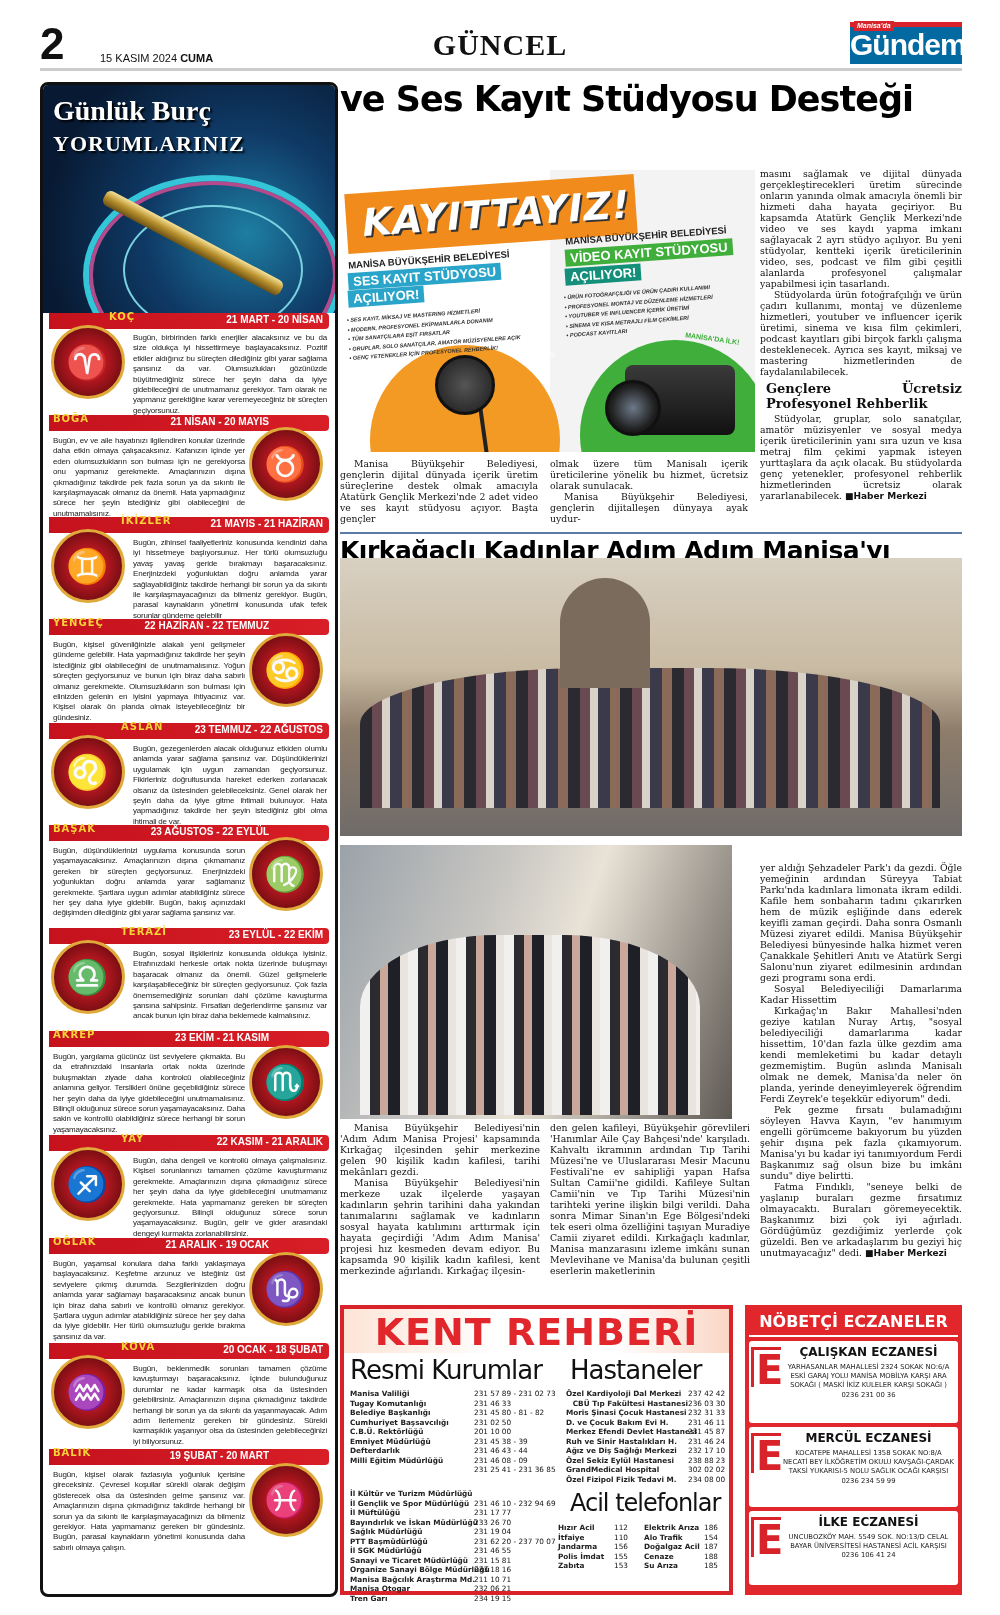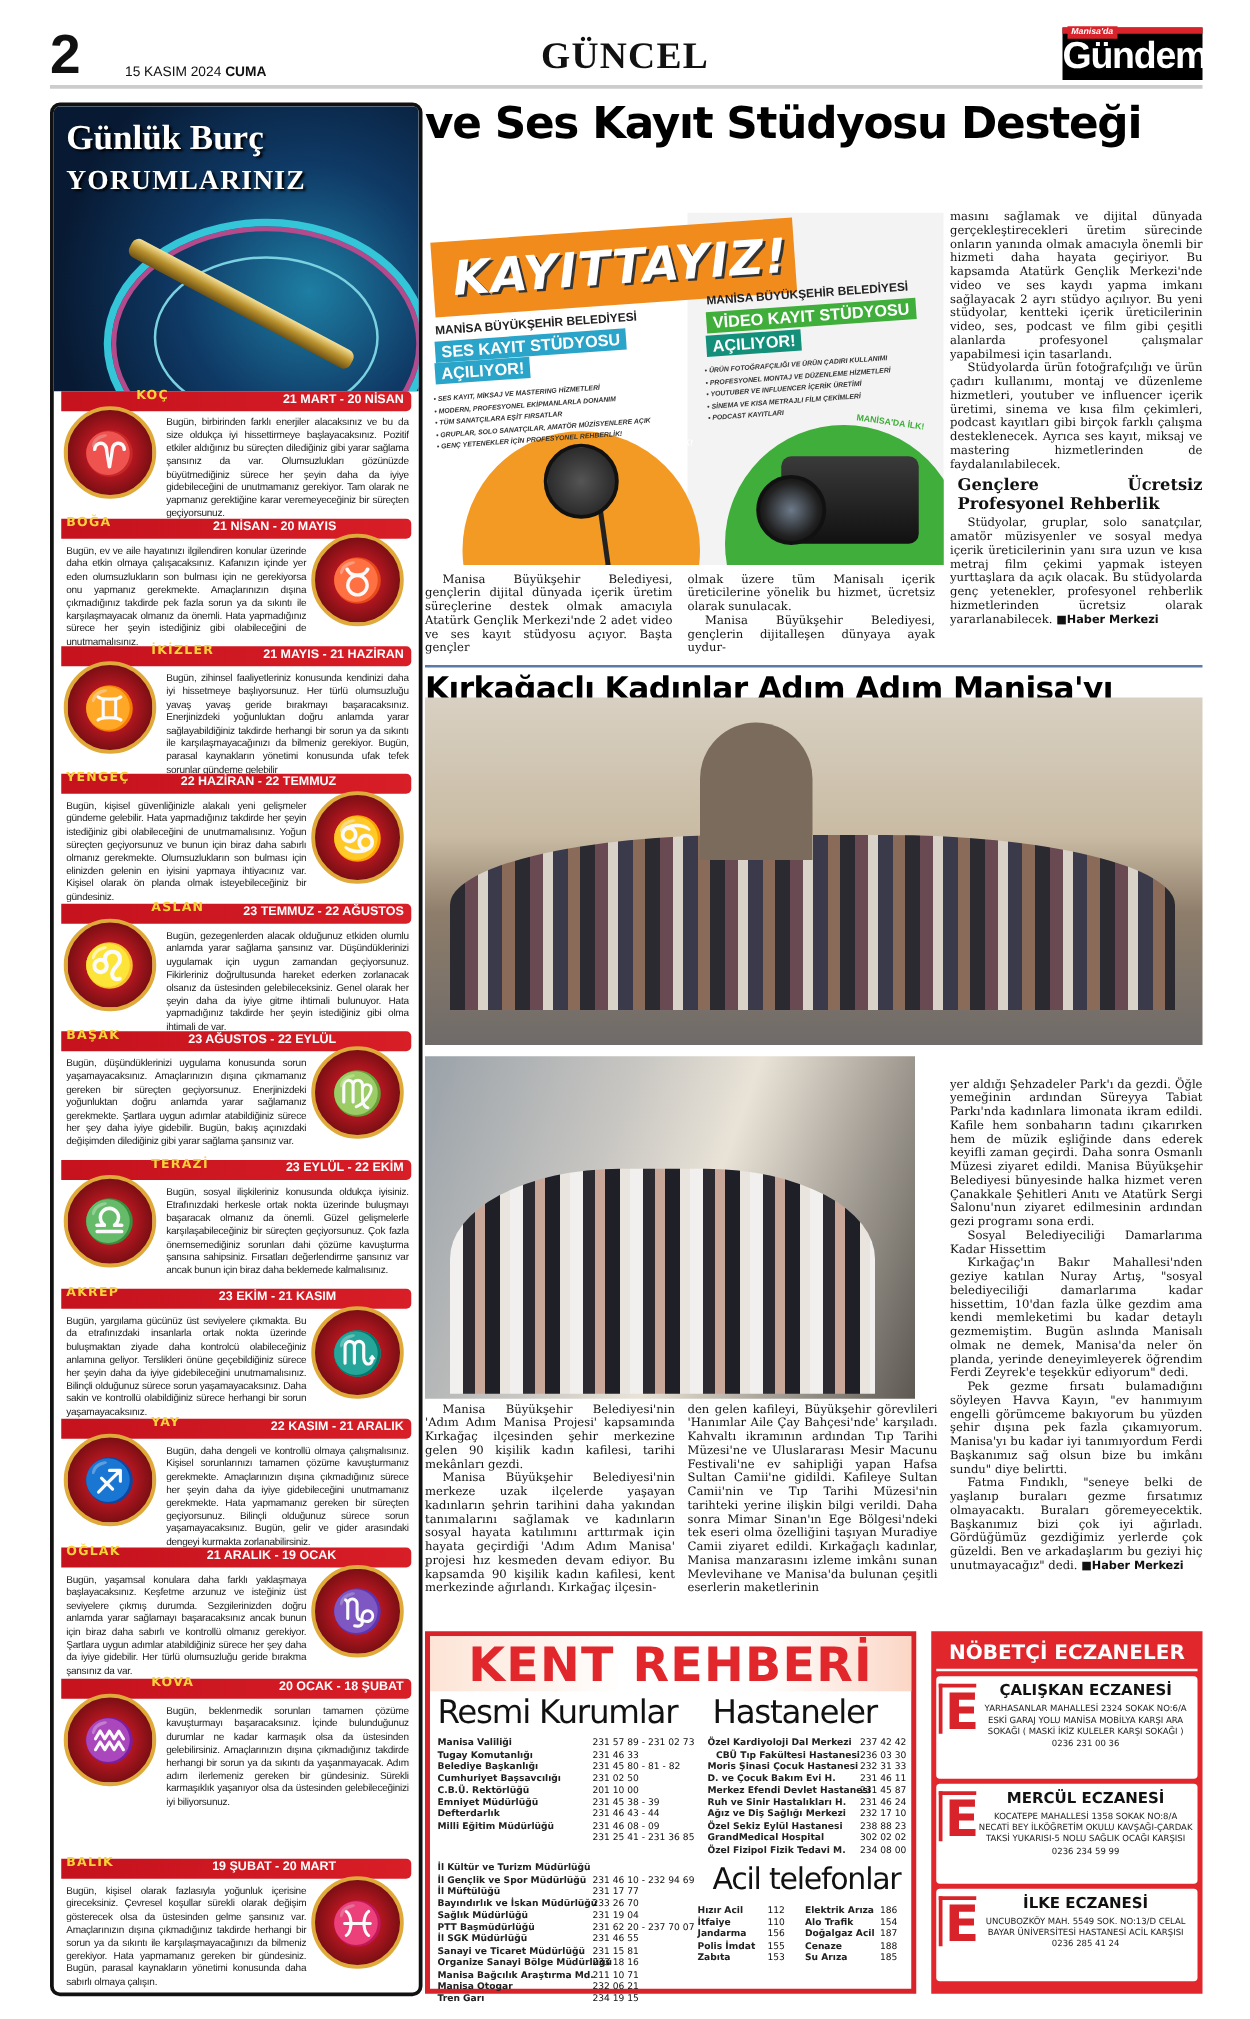--- a/index.html
+++ b/index.html
@@ -3,21 +3,21 @@
 <meta charset="utf-8">
 <style>
 *{box-sizing:border-box;margin:0;padding:0}
 body{width:1000px;height:1615px;background:#fff;font-family:"Liberation Sans",sans-serif;color:#111;position:relative;overflow:hidden}
 .abs{position:absolute}
 
 .pnum{left:40px;top:22px;font-size:44px;font-weight:bold;line-height:1;font-family:"Liberation Sans",sans-serif}
 .pdate{left:100px;top:52px;font-size:11px;letter-spacing:0}
 .pdate b{font-weight:bold}
 .section{left:0;width:1000px;top:28px;text-align:center;font-family:"Liberation Serif",serif;font-size:30px;font-weight:bold;letter-spacing:1px}
-.logo{left:850px;top:22px;width:112px;height:42px;background:#000000;border-top:5px solid #d9232a;color:#fff;font-weight:bold;font-size:30px;line-height:36px;text-align:center;font-family:"Liberation Sans",sans-serif;letter-spacing:-1px}
+.logo{left:850px;top:22px;width:112px;height:42px;background:#0369a1;border-top:5px solid #d9232a;color:#fff;font-weight:bold;font-size:30px;line-height:36px;text-align:center;font-family:"Liberation Sans",sans-serif;letter-spacing:-1px}
 .logo small{position:absolute;left:4px;top:-6px;font-size:7px;background:#d9232a;padding:0 3px;font-style:italic;letter-spacing:0;line-height:10px}
 .hrule{left:40px;top:68px;width:922px;height:3px;background:#ccc}
 
 .horo{left:40px;top:82px;width:298px;height:1515px;border:3px solid #111;border-radius:8px;background:#fff;overflow:hidden}
 .horo-banner{position:absolute;left:0;top:0;width:292px;height:228px;background:radial-gradient(circle at 70% 65%,#1e7ea3 0%,#0f3a66 40%,#081a33 80%);overflow:hidden}
 .wheel{position:absolute;left:40px;top:90px;width:260px;height:200px;border-radius:50%;border:6px solid #35c5d8;box-shadow:0 0 0 4px #b24a8c inset}
 .wheel2{position:absolute;left:80px;top:120px;width:180px;height:130px;border-radius:50%;border:2px solid #7ad2e0}
 .pen{position:absolute;left:50px;top:150px;width:200px;height:16px;background:linear-gradient(#f6e199,#b8902c,#6d5216);transform:rotate(28deg);border-radius:6px}
 .horo-title1{position:absolute;left:10px;top:10px;color:#fff;font-family:"Liberation Serif",serif;font-size:28px;font-weight:bold;text-shadow:2px 2px 2px #000}
 .horo-title2{position:absolute;left:10px;top:46px;color:#fff;font-family:"Liberation Serif",serif;font-size:22px;font-weight:bold;letter-spacing:1px;text-shadow:2px 2px 2px #000}
@@ -169,21 +169,21 @@
     <div class="sign-text" style="left:4px;top:21px;width:192px">Bugün, yaşamsal konulara daha farklı yaklaşmaya başlayacaksınız. Keşfetme arzunuz ve isteğiniz üst seviyelere çıkmış durumda. Sezgilerinizden doğru anlamda yarar sağlamayı başaracaksınız ancak bunun için biraz daha sabırlı ve kontrollü olmanız gerekiyor. Şartlara uygun adımlar atabildiğiniz sürece her şey daha da iyiye gidebilir. Her türlü olumsuzluğu geride bırakma şansınız da var.</div>
   </div>
   <div class="sign" style="top:1258px;height:105px">
     <div class="sign-bar">
         <span class="sign-name" style="left:72px">KOVA</span>
         <span class="sign-date">20 OCAK - 18 ŞUBAT</span>
       </div>
     <div class="medal" style="left:2px;top:12px">♒</div>
     <div class="sign-text" style="left:84px;top:21px;width:194px">Bugün, beklenmedik sorunları tamamen çözüme kavuşturmayı başaracaksınız. İçinde bulunduğunuz durumlar ne kadar karmaşık olsa da üstesinden gelebilirsiniz. Amaçlarınızın dışına çıkmadığınız takdirde herhangi bir sorun ya da sıkıntı da yaşanmayacak. Adım adım ilerlemeniz gereken bir gündesiniz. Sürekli karmaşıklık yaşanıyor olsa da üstesinden gelebileceğinizi iyi biliyorsunuz.</div>
   </div>
-  <div class="sign" style="top:1402px;height:105px">
+  <div class="sign" style="top:1364px;height:105px">
     <div class="sign-bar">
         <span class="sign-name" style="left:4px">BALIK</span>
         <span class="sign-date" style="right:60px">19 ŞUBAT - 20 MART</span>
       </div>
     <div class="medal" style="left:200px;top:14px">♓</div>
     <div class="sign-text" style="left:4px;top:21px;width:192px">Bugün, kişisel olarak fazlasıyla yoğunluk içerisine gireceksiniz. Çevresel koşullar sürekli olarak değişim gösterecek olsa da üstesinden gelme şansınız var. Amaçlarınızın dışına çıkmadığınız takdirde herhangi bir sorun ya da sıkıntı ile karşılaşmayacağınızı da bilmeniz gerekiyor. Hata yapmamanız gereken bir gündesiniz. Bugün, parasal kaynakların yönetimi konusunda daha sabırlı olmaya çalışın.</div>
   </div>
 </div>
 
 <div class="abs h1" style="left:340px;top:78px;width:625px">
@@ -450,15 +450,15 @@
     <div class="ph-addr" style="top:22px">YARHASANLAR MAHALLESİ 2324 SOKAK NO:6/A ESKİ GARAJ YOLU MANİSA MOBİLYA KARŞI ARA SOKAĞI ( MASKİ İKİZ KULELER KARŞI SOKAĞI ) 0236 231 00 36</div>
   </div>
   <div class="ph" style="top:122px;height:80px">
     <div class="ph-e">E</div>
     <div class="ph-name">MERCÜL ECZANESİ</div>
     <div class="ph-addr" style="top:22px">KOCATEPE MAHALLESİ 1358 SOKAK NO:8/A NECATİ BEY İLKÖĞRETİM OKULU KAVŞAĞI-ÇARDAK TAKSİ YUKARISI-5 NOLU SAĞLIK OCAĞI KARŞISI 0236 234 59 99</div>
   </div>
   <div class="ph" style="top:206px;height:74px">
     <div class="ph-e">E</div>
     <div class="ph-name">İLKE ECZANESİ</div>
-    <div class="ph-addr" style="top:22px">UNCUBOZKÖY MAH. 5549 SOK. NO:13/D CELAL BAYAR ÜNİVERSİTESİ HASTANESİ ACİL KARŞISI 0236 285 41 24</div>
+    <div class="ph-addr" style="top:22px">UNCUBOZKÖY MAH. 5549 SOK. NO:13/D CELAL BAYAR ÜNİVERSİTESİ HASTANESİ ACİL KARŞISI 0236 106 41 24</div>
   </div>
 </div>
 
 </body></html>

